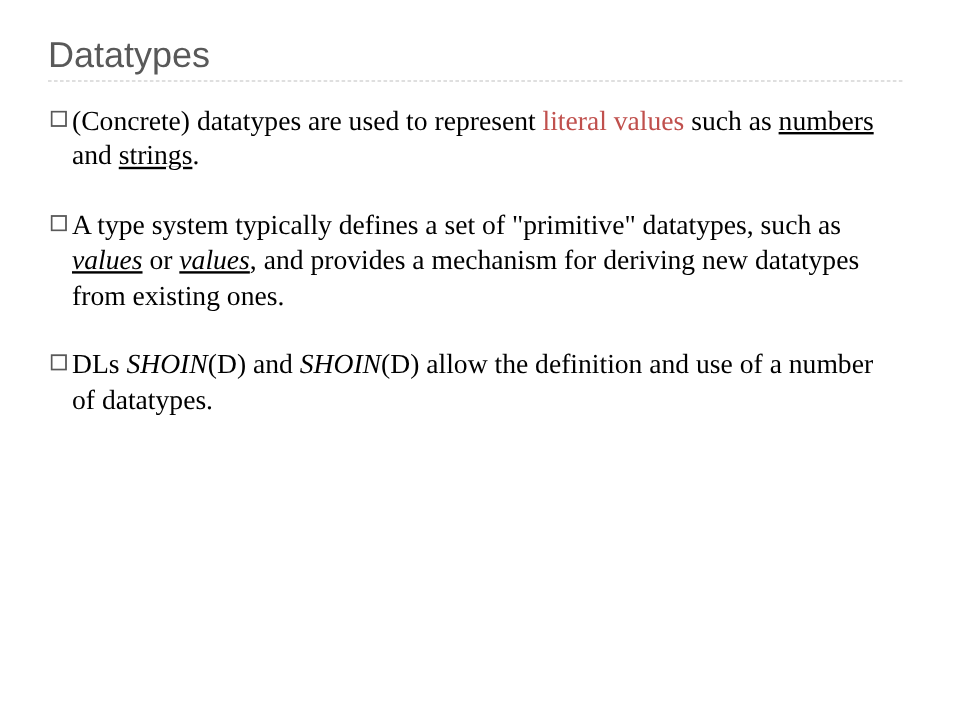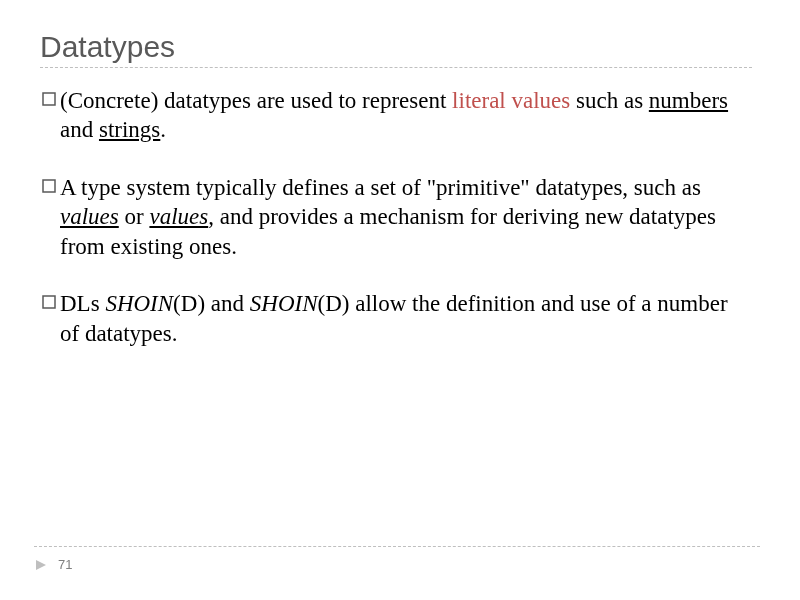--- a/index.html
+++ b/index.html
@@ -53,24 +53,13 @@
     <div class="bullet-marker">
       <svg width="14" height="14" viewBox="0 0 14 14">
           <rect x="1" y="1" width="12" height="12" fill="none" stroke="#595959" stroke-width="1.5"></rect>
         </svg>
     </div>
     <div class="bullet-text">
       <span>DLs </span><span class="italic">SHOIN</span><span>(</span><span>D</span><span>) and </span><span class="italic">SHOIN</span><span>(</span><span>D</span><span>) allow the definition and use of a number of datatypes.</span>
     </div>
   </div>
 
-  <div class="footer">
-    <div class="divider-bottom"></div>
-    <div class="footer-row">
-      <div class="footer-arrow">
-        <svg width="14" height="14" viewBox="0 0 14 14">
-            <polygon points="2,2 12,7 2,12" fill="#bfbfbf"></polygon>
-          </svg>
-      </div>
-      <div class="page-num">71</div>
-    </div>
-  </div>
 </div>
 
 </body></html>

